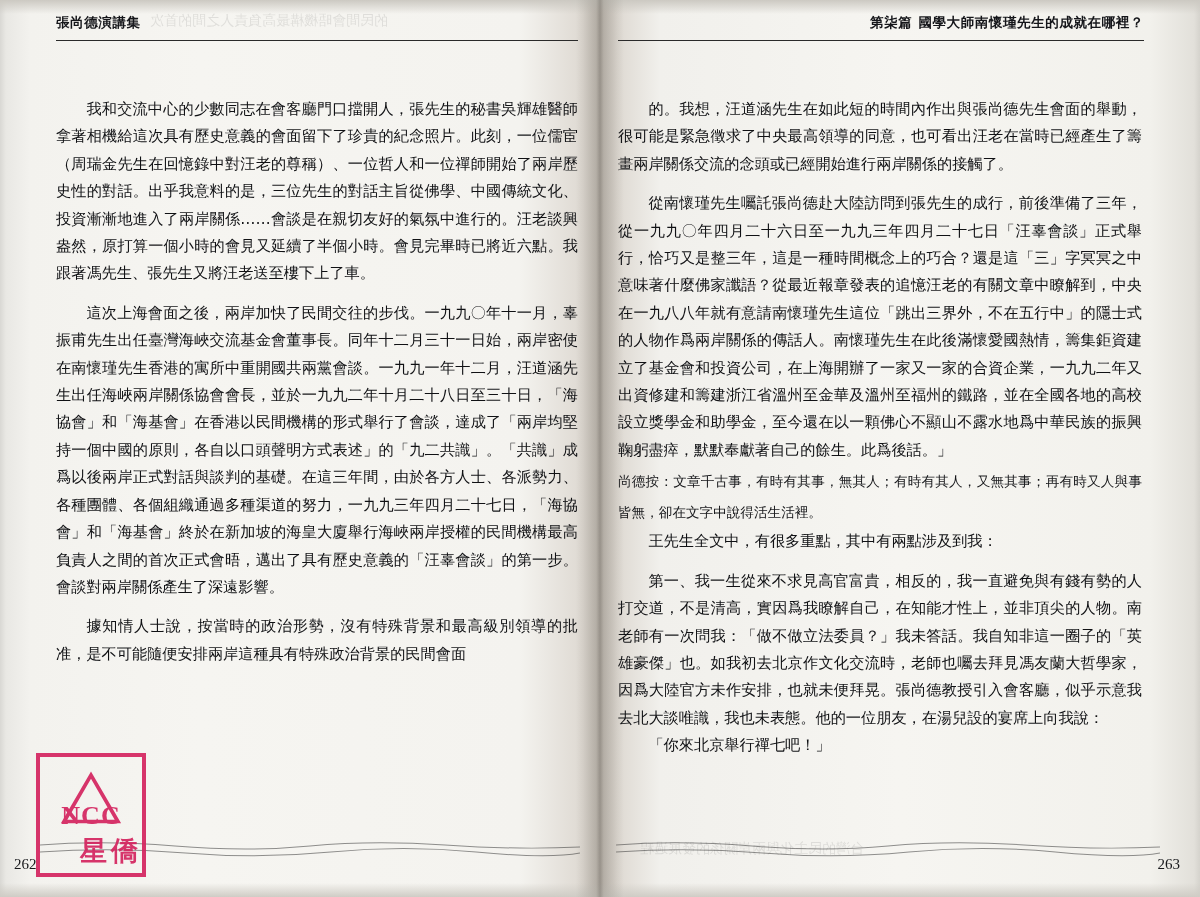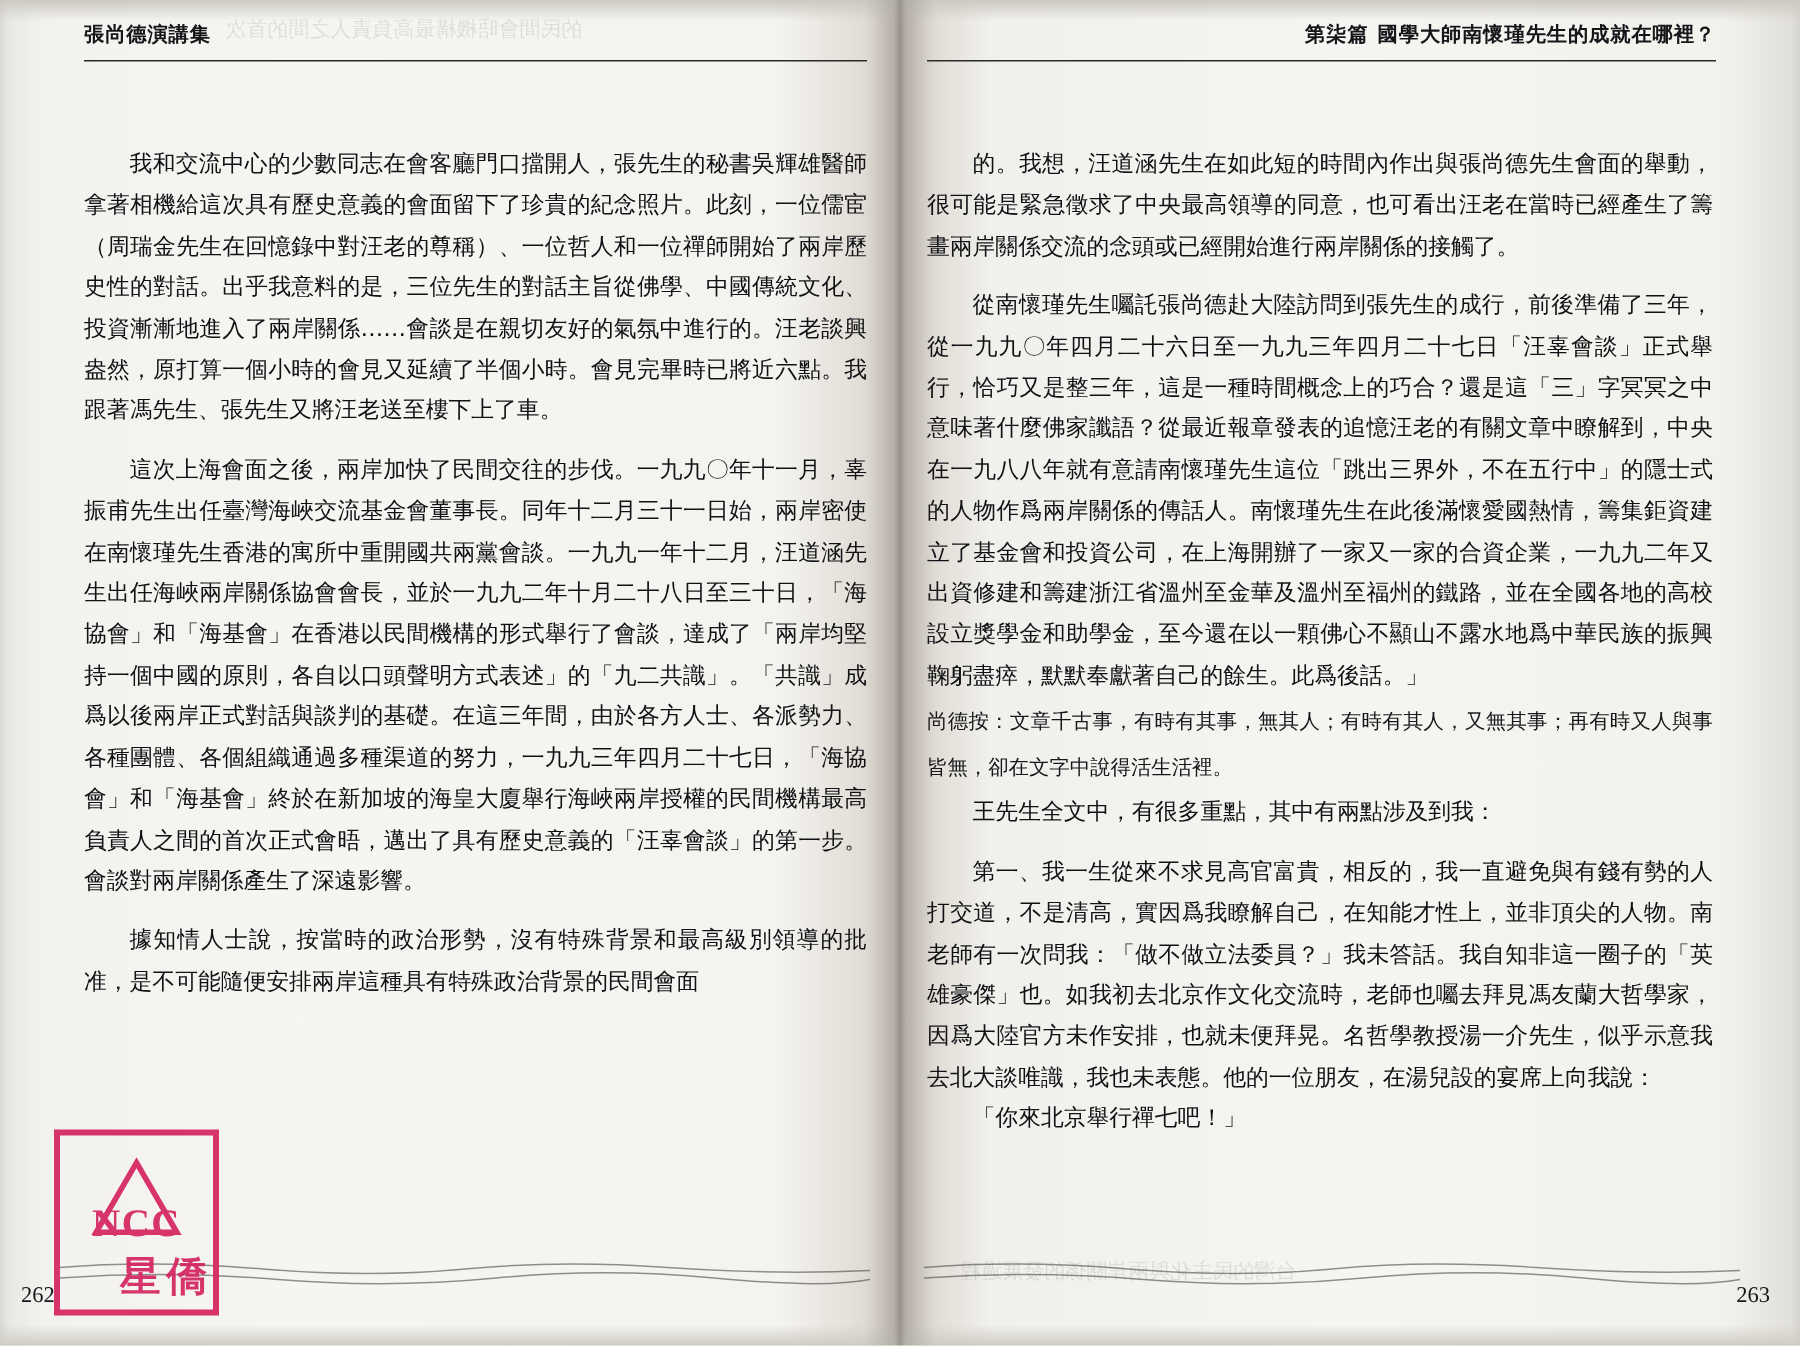--- a/index.html
+++ b/index.html
@@ -221,21 +221,21 @@
     <div class="running-head">
       <span class="emph">第柒篇</span><span>國學大師南懷瑾先生的成就在哪裡？</span>
     </div>
     <div class="rule"></div>
 
     <div class="body-col">
       <p class="para">的。我想，汪道涵先生在如此短的時間內作出與張尚德先生會面的舉動，很可能是緊急徵求了中央最高領導的同意，也可看出汪老在當時已經產生了籌畫兩岸關係交流的念頭或已經開始進行兩岸關係的接觸了。</p>
       <p class="para">從南懷瑾先生囑託張尚德赴大陸訪問到張先生的成行，前後準備了三年，從一九九〇年四月二十六日至一九九三年四月二十七日「汪辜會談」正式舉行，恰巧又是整三年，這是一種時間概念上的巧合？還是這「三」字冥冥之中意味著什麼佛家讖語？從最近報章發表的追憶汪老的有關文章中瞭解到，中央在一九八八年就有意請南懷瑾先生這位「跳出三界外，不在五行中」的隱士式的人物作爲兩岸關係的傳話人。南懷瑾先生在此後滿懷愛國熱情，籌集鉅資建立了基金會和投資公司，在上海開辦了一家又一家的合資企業，一九九二年又出資修建和籌建浙江省溫州至金華及溫州至福州的鐵路，並在全國各地的高校設立獎學金和助學金，至今還在以一顆佛心不顯山不露水地爲中華民族的振興鞠躬盡瘁，默默奉獻著自己的餘生。此爲後話。」</p>
       <p class="note">尚德按：文章千古事，有時有其事，無其人；有時有其人，又無其事；再有時又人與事皆無，卻在文字中說得活生活裡。</p>
       <p class="para">王先生全文中，有很多重點，其中有兩點涉及到我：</p>
-      <p class="para">第一、我一生從來不求見高官富貴，相反的，我一直避免與有錢有勢的人打交道，不是清高，實因爲我瞭解自己，在知能才性上，並非頂尖的人物。南老師有一次問我：「做不做立法委員？」我未答話。我自知非這一圈子的「英雄豪傑」也。如我初去北京作文化交流時，老師也囑去拜見馮友蘭大哲學家，因爲大陸官方未作安排，也就未便拜晃。名哲學教授湯一介先生，似乎示意我去北大談唯識，我也未表態。他的一位朋友，在湯兒設的宴席上向我說：</p>
+      <p class="para">第一、我一生從來不求見高官富貴，相反的，我一直避免與有錢有勢的人打交道，不是清高，實因爲我瞭解自己，在知能才性上，並非頂尖的人物。南老師有一次問我：「做不做立法委員？」我未答話。我自知非這一圈子的「英雄豪傑」也。如我初去北京作文化交流時，老師也囑去拜見馮友蘭大哲學家，因爲大陸官方未作安排，也就未便拜晃。張尚德教授引入會客廳，似乎示意我去北大談唯識，我也未表態。他的一位朋友，在湯兒設的宴席上向我說：</p>
       <p class="quote">「你來北京舉行禪七吧！」</p>
     </div>
 
     <div class="foot-deco">
       <svg viewBox="0 0 520 18" preserveAspectRatio="none" aria-hidden="true">
         <path d="M0 6 Q 60 1 130 7 T 260 7 T 390 6 T 520 8" fill="none" stroke="#3a3a3a" stroke-width="1"></path>
         <path d="M0 13 Q 70 8 140 14 T 280 13 T 420 13 T 520 14" fill="none" stroke="#3a3a3a" stroke-width="1"></path>
       </svg>
     </div>
 

